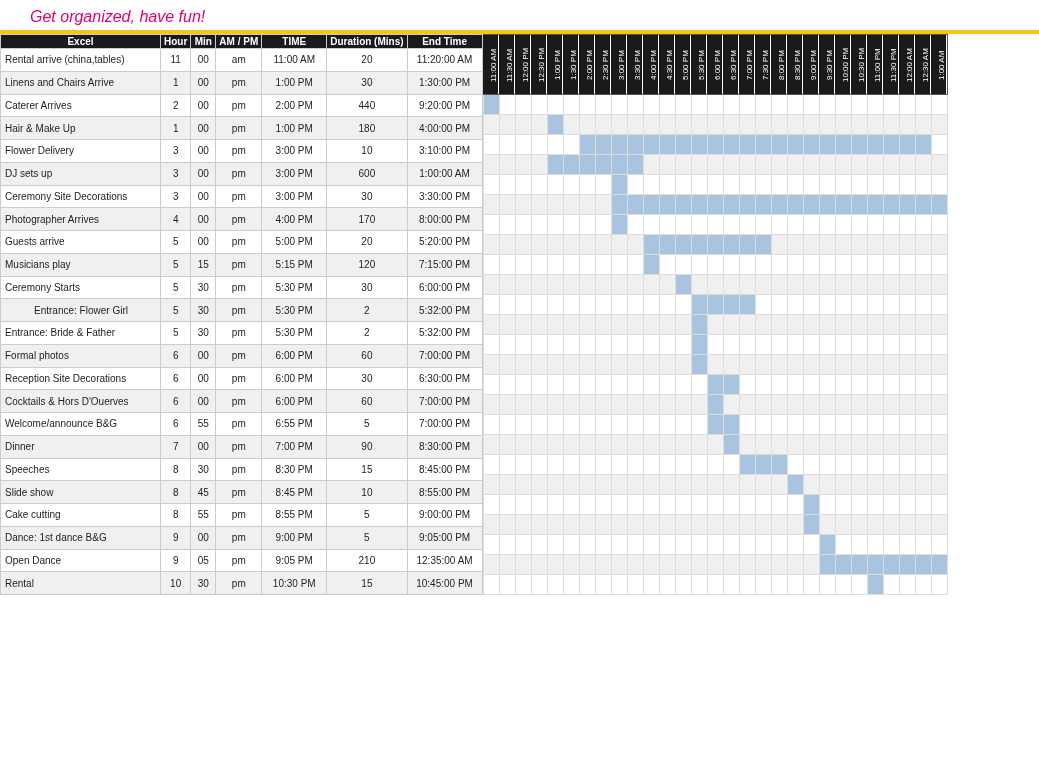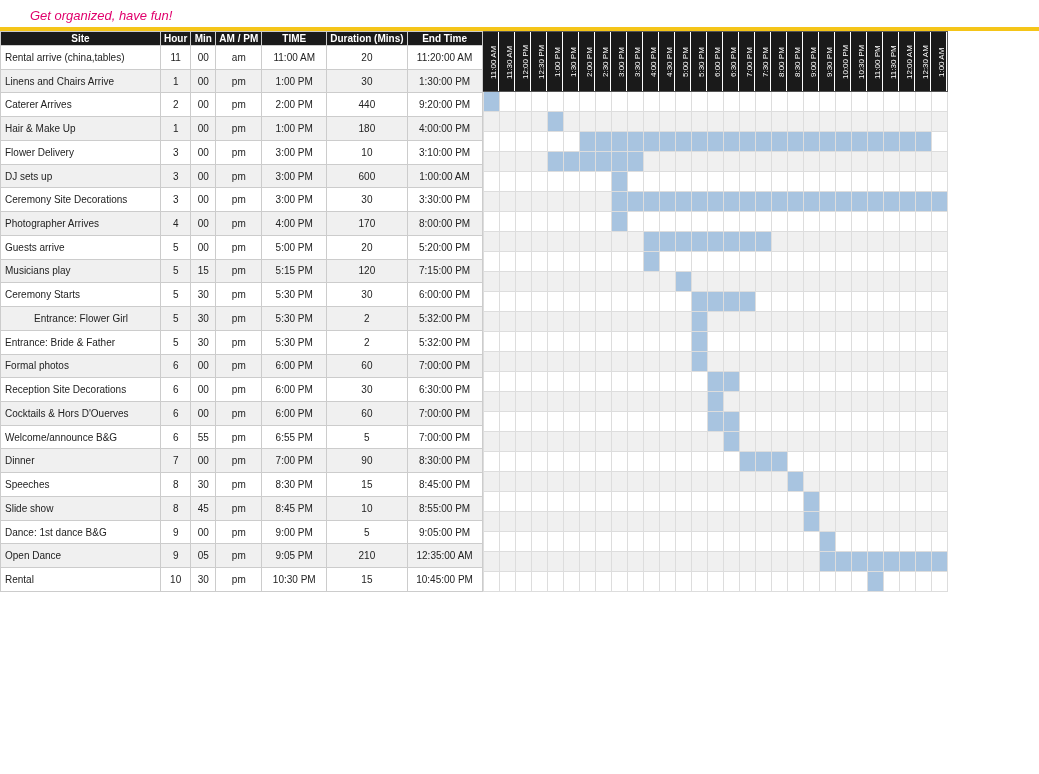--- a/index.html
+++ b/index.html
@@ -16,21 +16,21 @@
     }
     .app-title {
       font-family: 'Comic Sans MS', cursive, sans-serif;
       font-size: 28px;
       color: #e0006c;
       font-style: italic;
       font-weight: bold;
     }
     .app-subtitle {
       font-family: 'Comic Sans MS', cursive, sans-serif;
-      font-size: 13px;
+      font-size: 16px;
       color: #e0006c;
       font-style: italic;
       margin-left: 20px;
     }
     .main-table-wrapper {
       display: flex;
       flex-direction: row;
       border-top: 2px solid #f5c518;
     }
     .left-table {
@@ -109,21 +109,21 @@
 <body>
 
 <div>
   <div class="header">
     <div class="app-subtitle">Get organized, have fun!</div>
   </div>
   <div class="main-table-wrapper">
     <table class="left-table">
       <thead>
         <tr>
-          <th style="width:160px;">Site</th>
+          <th style="width:160px;">Excel</th>
           <th style="width:30px;">Hour</th>
           <th style="width:25px;">Min</th>
           <th style="width:35px;">AM / PM</th>
           <th style="width:65px;">TIME</th>
           <th style="width:50px;">Duration (Mins)</th>
           <th style="width:75px;">End Time</th>
         </tr>
       </thead>
       <tbody id="left-tbody">
       <tr>
@@ -298,20 +298,29 @@
             <td style="width: 75px;">8:45:00 PM</td>
           </tr>
           <tr>
             <td class="item-cell" style="width: 160px;">Slide show</td>
             <td style="width: 30px;">8</td>
             <td style="width: 25px;">45</td>
             <td style="width: 35px;">pm</td>
             <td style="width: 65px;">8:45 PM</td>
             <td style="width: 50px;">10</td>
             <td style="width: 75px;">8:55:00 PM</td>
+          </tr>
+          <tr>
+            <td class="item-cell" style="width: 160px;">Cake cutting</td>
+            <td style="width: 30px;">8</td>
+            <td style="width: 25px;">55</td>
+            <td style="width: 35px;">pm</td>
+            <td style="width: 65px;">8:55 PM</td>
+            <td style="width: 50px;">5</td>
+            <td style="width: 75px;">9:00:00 PM</td>
           </tr>
           <tr>
             <td class="item-cell" style="width: 160px;">Dance: 1st dance B&amp;G</td>
             <td style="width: 30px;">9</td>
             <td style="width: 25px;">00</td>
             <td style="width: 35px;">pm</td>
             <td style="width: 65px;">9:00 PM</td>
             <td style="width: 50px;">5</td>
             <td style="width: 75px;">9:05:00 PM</td>
           </tr>

